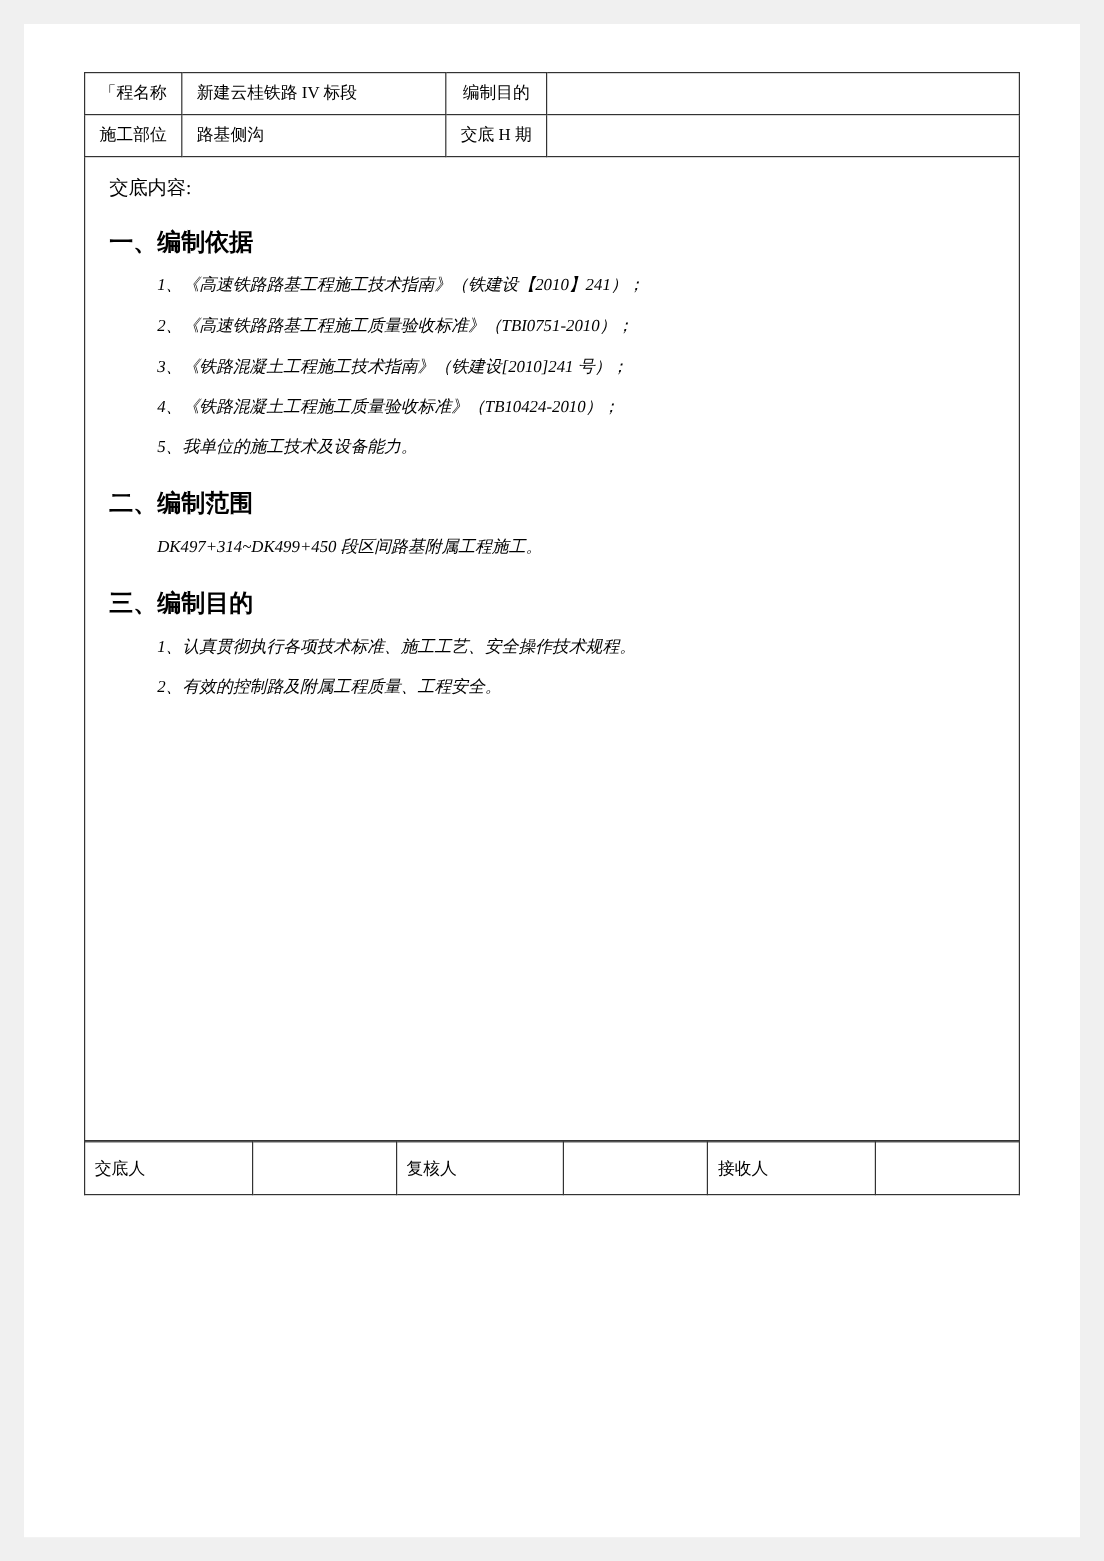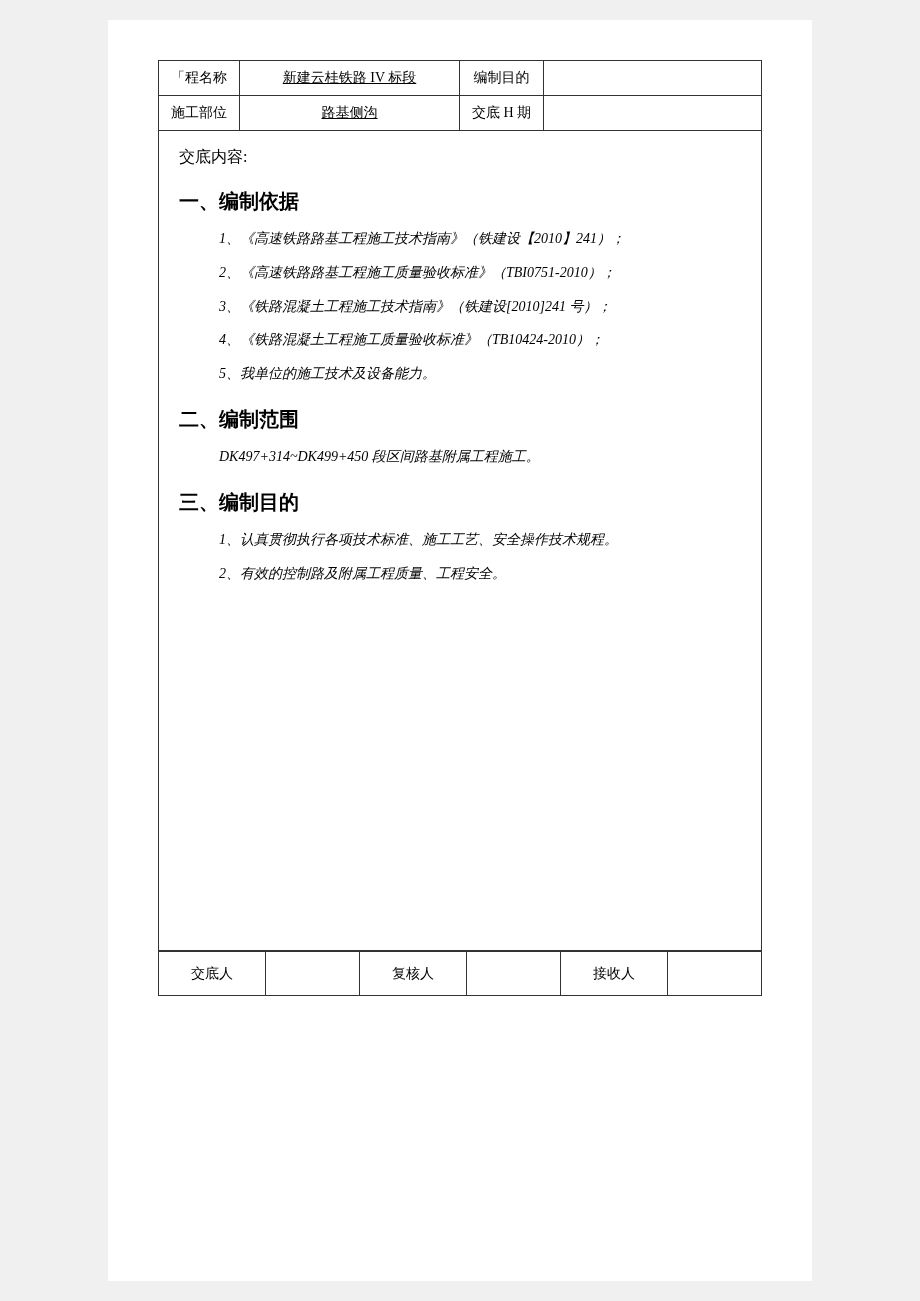--- a/index.html
+++ b/index.html
@@ -13,21 +13,21 @@
       font-family: "SimSun", "宋体", serif;
       font-size: 14px;
       display: flex;
       justify-content: center;
       align-items: flex-start;
       min-height: 1301px;
       padding: 20px;
     }
 
     .page {
-      width: 704px;
+      width: 880px;
       min-height: 1261px;
       background: #ffffff;
       padding: 40px 50px;
       position: relative;
     }
 
     .header-table {
       width: 100%;
       border-collapse: collapse;
       margin-bottom: 0;
@@ -40,22 +40,21 @@
       font-size: 14px;
     }
 
     .header-table .label-cell {
       width: 80px;
       text-align: center;
       white-space: nowrap;
     }
 
     .header-table .value-cell {
-      text-align: center;
-      text-decoration: underline;
+      text-align: left;
     }
 
     .content-area {
       border: 1.5px solid #333;
       border-top: none;
       padding: 16px 20px;
       min-height: 820px;
     }
 
     .section-title {
@@ -80,23 +79,23 @@
 
     .footer-table {
       width: 100%;
       border-collapse: collapse;
       border: 1.5px solid #333;
       border-top: none;
     }
 
     .footer-table td {
       border: 1px solid #333;
-      padding: 10px 32px;
+      padding: 10px 8px;
       font-size: 14px;
-      text-align: right;
+      text-align: left;
       height: 44px;
     }
 
     .footer-table .label-cell {
       white-space: nowrap;
     }
 
     .footer-table .value-cell {
       width: 120px;
     }

